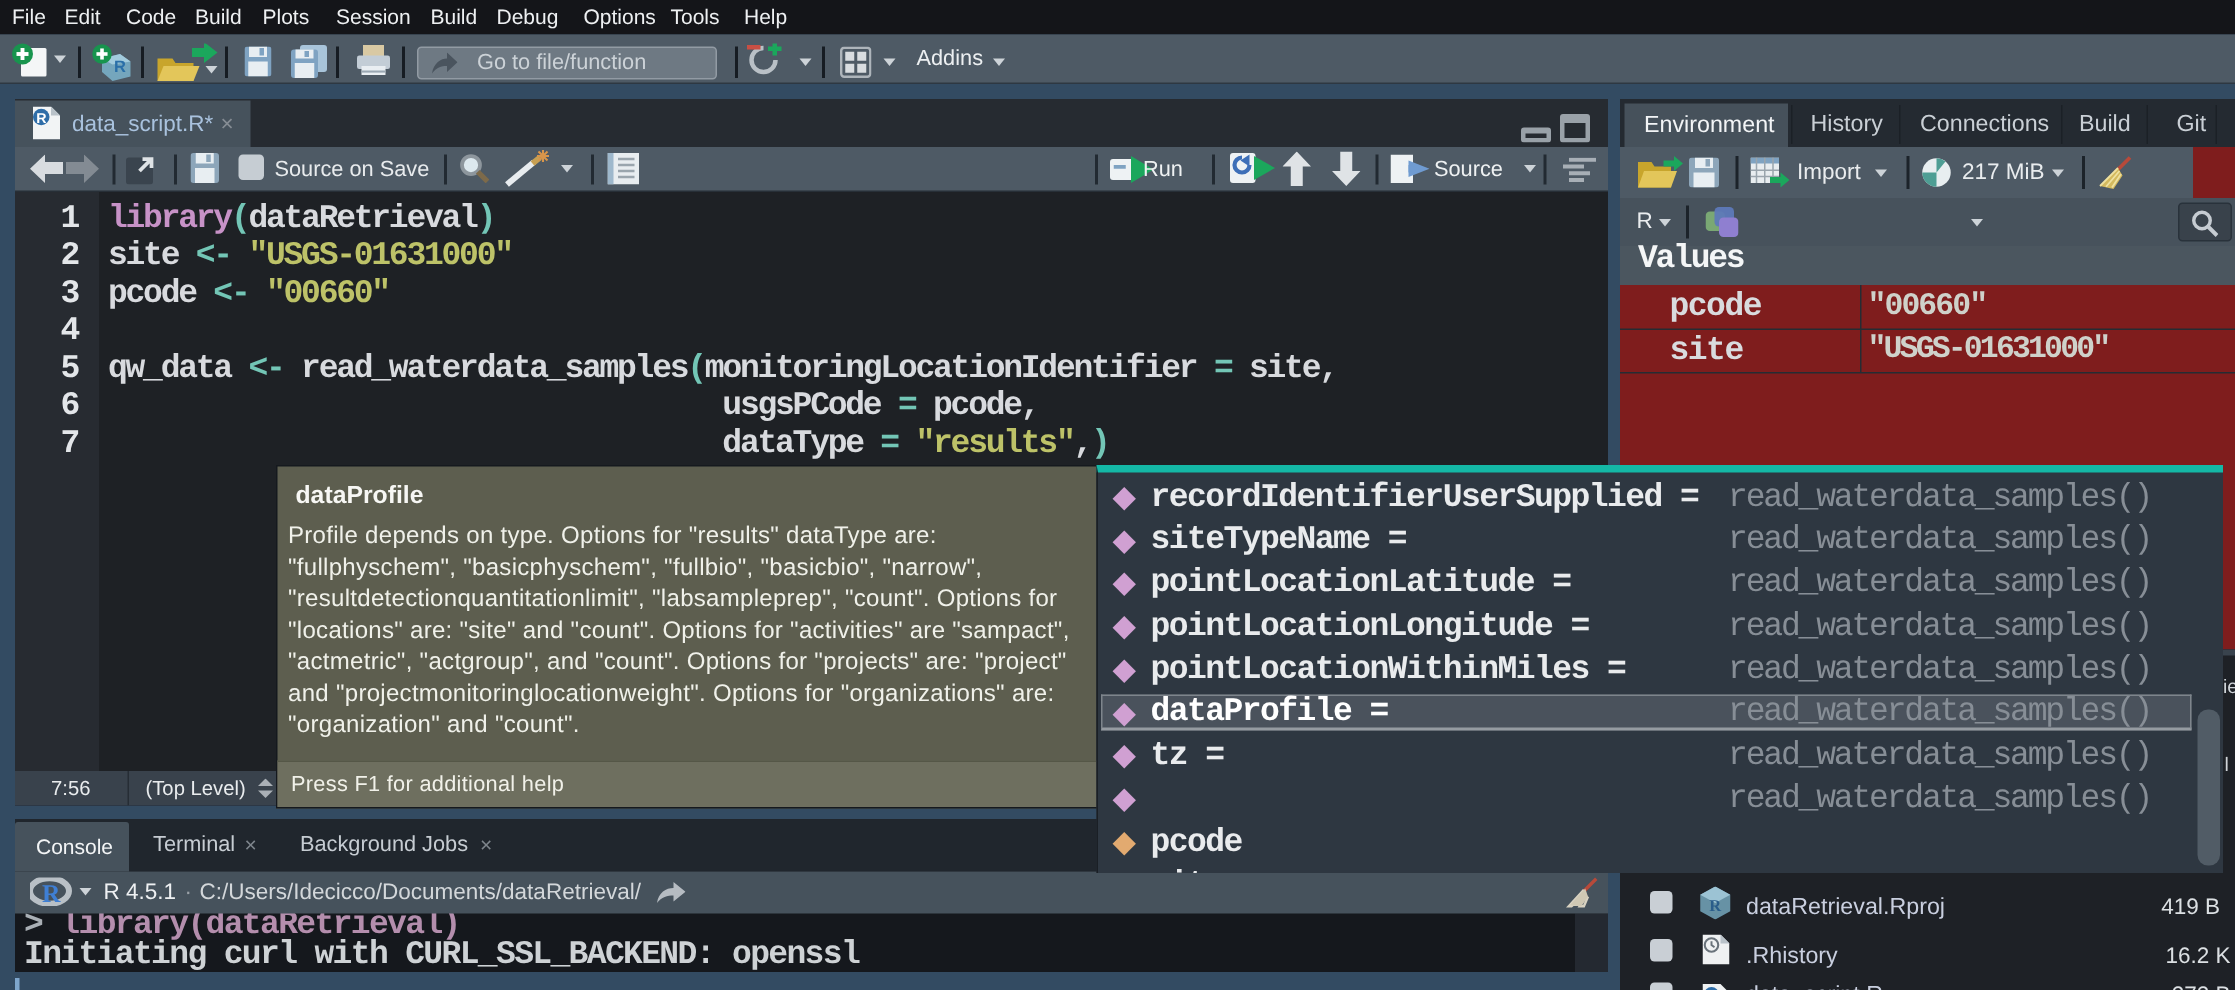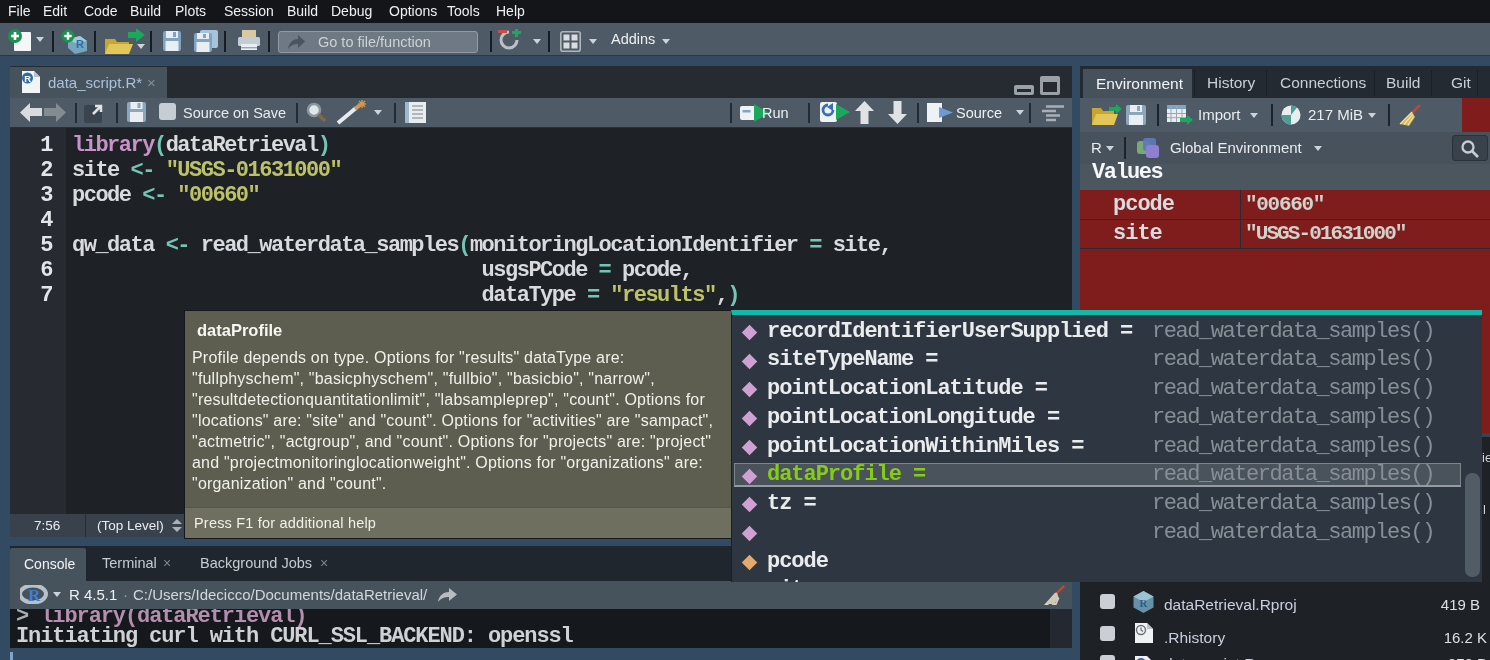--- a/index.html
+++ b/index.html
@@ -292,21 +292,20 @@
  </div>
  <div class="a" style="left:0;top:66px;width:410px;height:32px;background:#47525c">
   <span class="a" style="left:11px;top:0;line-height:32px;font-size:15px;color:#eaedef">R</span>
   <div class="a car" style="left:26px;top:14px"></div>
   <div class="a sep" style="left:44px;top:5px;height:22px;background:#1c232a"></div>
   <svg class="a" style="left:57px;top:6px" width="22" height="22" viewBox="0 0 22 22">
         <rect x="0" y="3" width="13" height="13" rx="3" fill="#7aa874"></rect>
         <rect x="6" y="0" width="13" height="13" rx="3" fill="#5e79b8" opacity="0.95"></rect>
         <rect x="9" y="7" width="13" height="13" rx="3" fill="#8f7fd0"></rect>
       </svg>
-  <span class="a" style="left:90px;top:0;line-height:32px;font-size:15px;color:#e9ecee">Global Environment</span>
   <div class="a car" style="left:234px;top:14px"></div>
   <div class="a" style="left:372px;top:3px;width:36px;height:26px;background:#39424b;border:1px solid #29323b;border-radius:3px">
         <svg class="a" style="left:8px;top:4px" width="18" height="18" viewBox="0 0 18 18">
           <circle cx="7" cy="7" r="5.5" fill="none" stroke="#c6ccd2" stroke-width="2.3"></circle>
           <path d="M11 11 L17 17" stroke="#c6ccd2" stroke-width="2.6"></path>
         </svg>
       </div>
  </div>
  <div class="a" style="left:0;top:98px;width:410px;height:26px;background:#4b565f"></div>
  <span class="a mono" style="left:12px;top:96px;line-height:22px;font-size:22px;letter-spacing:-1.5px;color:#f4f6f7">Values</span>
@@ -374,21 +373,21 @@
  <div class="a" style="left:12px;top:69.2px;width:11px;height:11px;background:#d0a0d2;transform:rotate(45deg)"></div>
  <div class="a mono" style="left:35px;top:60.0px;line-height:28.8px;font-size:22px;letter-spacing:-1.03px;color:#e9ebed">pointLocationLatitude =</div>
  <div class="a mono" style="left:420px;top:60.0px;line-height:28.8px;font-size:22px;font-weight:normal;letter-spacing:-1.45px;color:#878e96">read_waterdata_samples()</div>
  <div class="a" style="left:12px;top:98.0px;width:11px;height:11px;background:#d0a0d2;transform:rotate(45deg)"></div>
  <div class="a mono" style="left:35px;top:88.8px;line-height:28.8px;font-size:22px;letter-spacing:-1.03px;color:#e9ebed">pointLocationLongitude =</div>
  <div class="a mono" style="left:420px;top:88.8px;line-height:28.8px;font-size:22px;font-weight:normal;letter-spacing:-1.45px;color:#878e96">read_waterdata_samples()</div>
  <div class="a" style="left:12px;top:126.8px;width:11px;height:11px;background:#d0a0d2;transform:rotate(45deg)"></div>
  <div class="a mono" style="left:35px;top:117.6px;line-height:28.8px;font-size:22px;letter-spacing:-1.03px;color:#e9ebed">pointLocationWithinMiles =</div>
  <div class="a mono" style="left:420px;top:117.6px;line-height:28.8px;font-size:22px;font-weight:normal;letter-spacing:-1.45px;color:#878e96">read_waterdata_samples()</div>
  <div class="a" style="left:12px;top:155.5px;width:11px;height:11px;background:#d0a0d2;transform:rotate(45deg)"></div>
- <div class="a mono" style="left:35px;top:146.3px;line-height:28.8px;font-size:22px;letter-spacing:-1.03px;color:#84cc16">dataProfile =</div>
+ <div class="a mono" style="left:35px;top:146.3px;line-height:28.8px;font-size:22px;letter-spacing:-1.03px;color:#ffffff">dataProfile =</div>
  <div class="a mono" style="left:420px;top:146.3px;line-height:28.8px;font-size:22px;font-weight:normal;letter-spacing:-1.45px;color:#878e96">read_waterdata_samples()</div>
  <div class="a" style="left:12px;top:184.3px;width:11px;height:11px;background:#d0a0d2;transform:rotate(45deg)"></div>
  <div class="a mono" style="left:35px;top:175.1px;line-height:28.8px;font-size:22px;letter-spacing:-1.03px;color:#e9ebed">tz =</div>
  <div class="a mono" style="left:420px;top:175.1px;line-height:28.8px;font-size:22px;font-weight:normal;letter-spacing:-1.45px;color:#878e96">read_waterdata_samples()</div>
  <div class="a" style="left:12px;top:213.1px;width:11px;height:11px;background:#d0a0d2;transform:rotate(45deg)"></div>
  <div class="a mono" style="left:420px;top:203.9px;line-height:28.8px;font-size:22px;font-weight:normal;letter-spacing:-1.45px;color:#878e96">read_waterdata_samples()</div>
  <div class="a" style="left:12px;top:241.9px;width:11px;height:11px;background:#e2aa70;transform:rotate(45deg)"></div>
  <div class="a mono" style="left:35px;top:232.7px;line-height:28.8px;font-size:22px;letter-spacing:-1.03px;color:#e9ebed">pcode</div>
  <div class="a" style="left:12px;top:270.6px;width:11px;height:11px;background:#d0a0d2;transform:rotate(45deg)"></div>
  <div class="a mono" style="left:35px;top:261.4px;line-height:28.8px;font-size:22px;letter-spacing:-1.03px;color:#e9ebed">sites</div>

